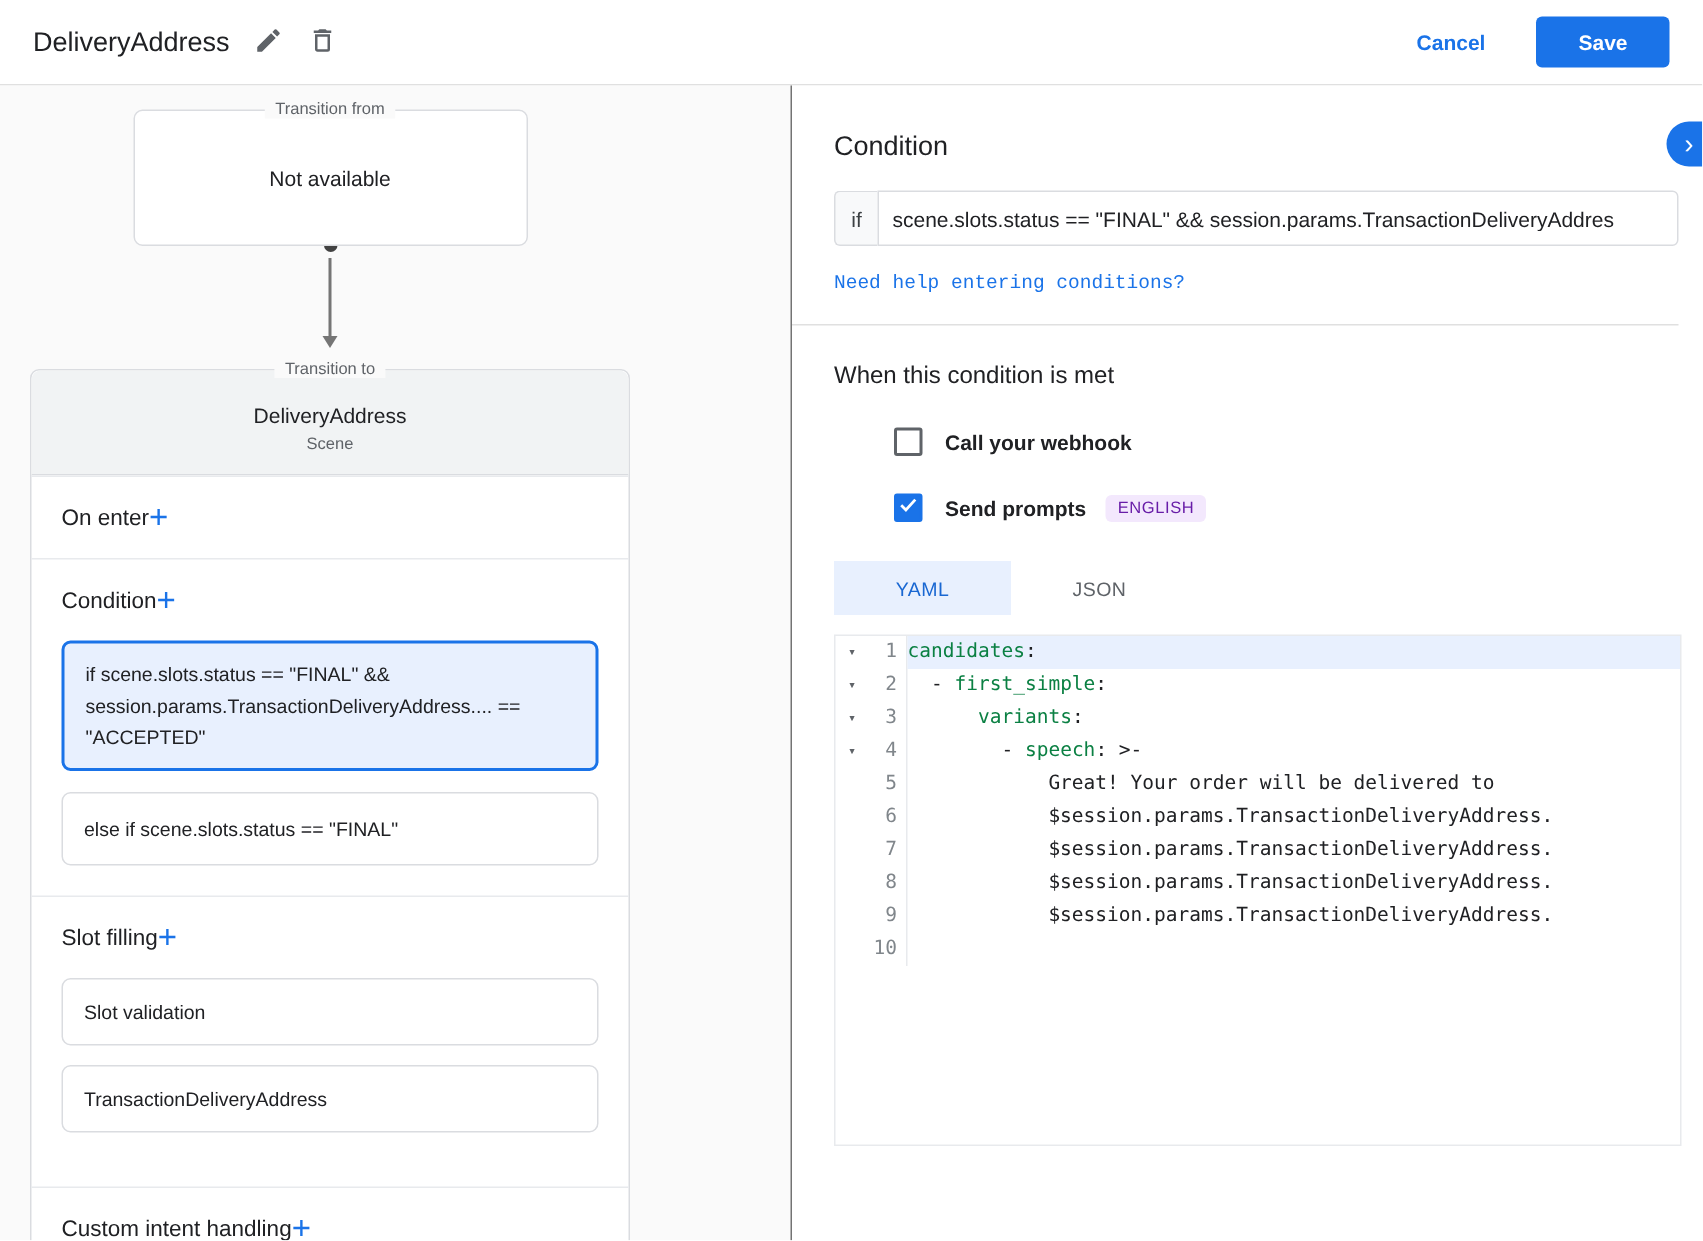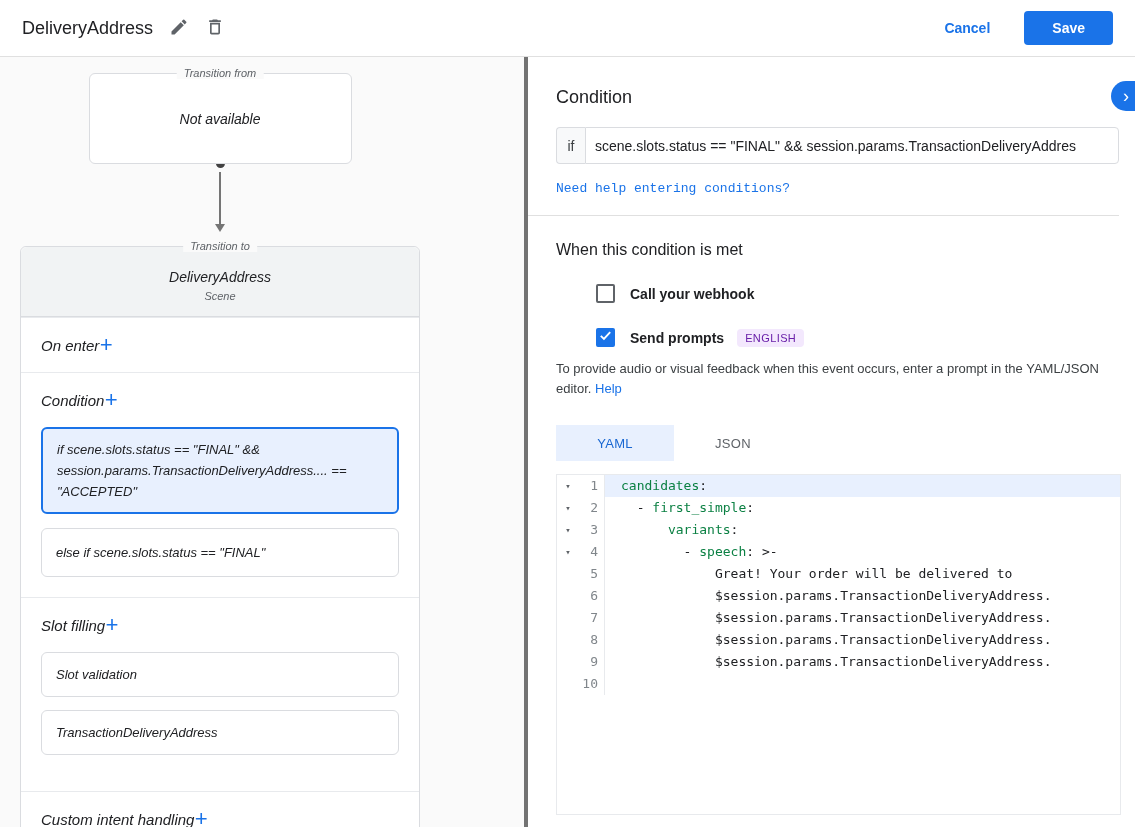--- a/index.html
+++ b/index.html
@@ -10,21 +10,21 @@
   
   .topbar { height:57px; display:flex; align-items:center; padding:0 22px; border-bottom:1px solid #e0e0e0; background:#fff; }
   .topbar .title { font-size:18px; font-weight:500; color:#202124; }
   .icon-btn { border:none; background:none; cursor:pointer; margin-left:16px; display:flex; align-items:center; }
   .topbar .spacer { flex:1; }
   .cancel-btn { border:none; background:none; color:#1a73e8; font-size:14px; font-weight:700; cursor:pointer; margin-right:34px; font-family:inherit; }
   .save-btn { background:#1a73e8; color:#fff; border:none; border-radius:4px; font-size:14px; font-weight:700; padding:9px 28px; cursor:pointer; font-family:inherit; }
 
   
   .main { display:flex; height:770px; }
-  .left { width:528px; background:#fafafa; border-right:4px solid #737373; padding:16px 0 0 20px; overflow:hidden;font-style:italic; }
+  .left { width:528px; background:#fafafa; border-right:1px solid #737373; padding:16px 0 0 20px; overflow:hidden; }
   .right { flex:1; position:relative; background:#fff; padding:30px 16px 0 28px; overflow:hidden; }
 
   
   .graph-col { width:400px; }
   .from-box { position:relative; width:263px; margin:0 auto; height:91px; background:#fff; border:1px solid #dadce0; border-radius:6px; display:flex; align-items:center; justify-content:center; }
   .float-label { position:absolute; top:-7px; left:50%; transform:translateX(-50%); background:#fafafa; padding:0 7px; font-size:11px; color:#5f6368; white-space:nowrap; }
   .from-value { font-size:14px; color:#202124; }
   .connector { display:flex; flex-direction:column; align-items:center; }
   .connector .dot { width:9px; height:9px; border-radius:50%; background:#424242; margin-top:-5px; }
   .connector .line { width:2px; height:52px; background:#757575; margin-top:4px; }
@@ -64,21 +64,21 @@
   .desc a { color:#1a73e8; text-decoration:none; cursor:pointer; }
 
   .tabs { display:flex; margin-top:26px; }
   .tab { width:118px; height:36px; display:flex; align-items:center; justify-content:center; font-size:13px; font-weight:400; letter-spacing:.3px; cursor:pointer; color:#5f6368; }
   .tab.active { background:#e8f0fe; color:#1967d2; }
 
   .editor { margin-top:13px; width:565px; height:341px; border:1px solid #e8eaed; background:#fff; overflow:hidden; font-family:"DejaVu Sans Mono", monospace; font-size:13px; }
   .code-line { display:flex; height:22px; line-height:22px; }
   .fold { width:22px; text-align:center; font-size:9px; color:#5f6368; cursor:pointer; flex:none; }
   .lnum { width:26px; text-align:right; padding-right:6px; color:#80868b; border-right:1px solid #e8eaed; flex:none; }
-  .lcode { flex:1; padding-left:16px; white-space:pre; overflow:hidden; color:#202124; }
+  .lcode { flex:1; padding-left:0; white-space:pre; overflow:hidden; color:#202124; }
   .lcode.hl { background:#e8f0fe; }
   .ykey { color:#0b8043; }
 </style>
 </head>
 <body>
 
 <div class="app">
 
   <div class="topbar">
     <span class="title">DeliveryAddress</span>
@@ -193,24 +193,20 @@
           <span>
             <svg viewBox="0 0 24 24" width="15" height="15" fill="none" stroke="#fff" stroke-width="3">
                 <path d="M4.5 12.5l5 5 10-11"></path>
               </svg>
           </span>
         </div>
         <span class="check-label">Send prompts</span>
         <span class="lang-badge">ENGLISH</span>
       </div>
 
-      <div class="desc">
-        <span>To provide audio or visual feedback when this event occurs, enter a prompt in the YAML/JSON editor.</span>
-        <a>Help</a>
-      </div>
 
       <div class="tabs">
         <div class="tab active">YAML</div>
         <div class="tab">JSON</div>
       </div>
 
       <div class="editor">
         <div class="code-line">
           <span class="fold">▾</span>
           <span class="lnum">1</span>

